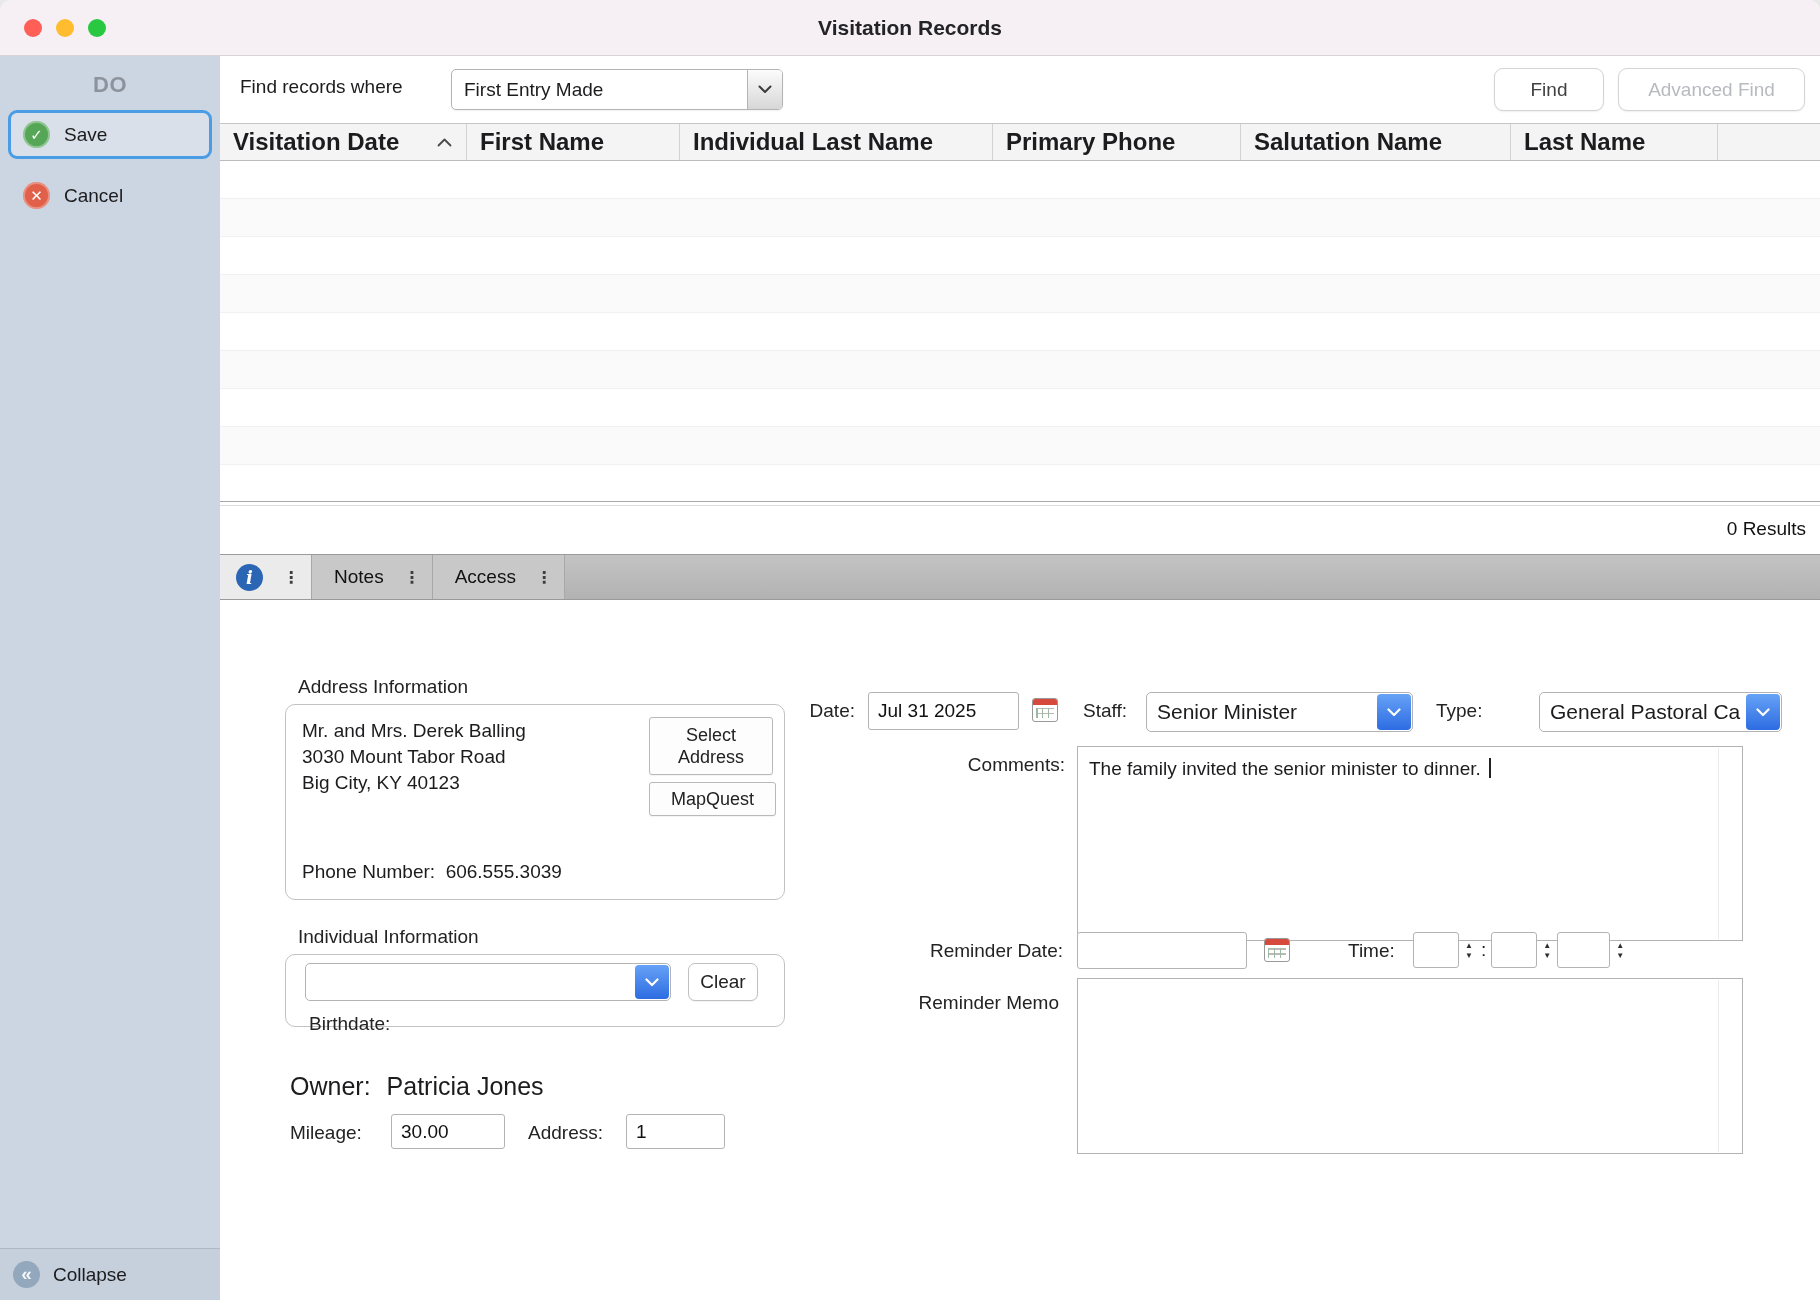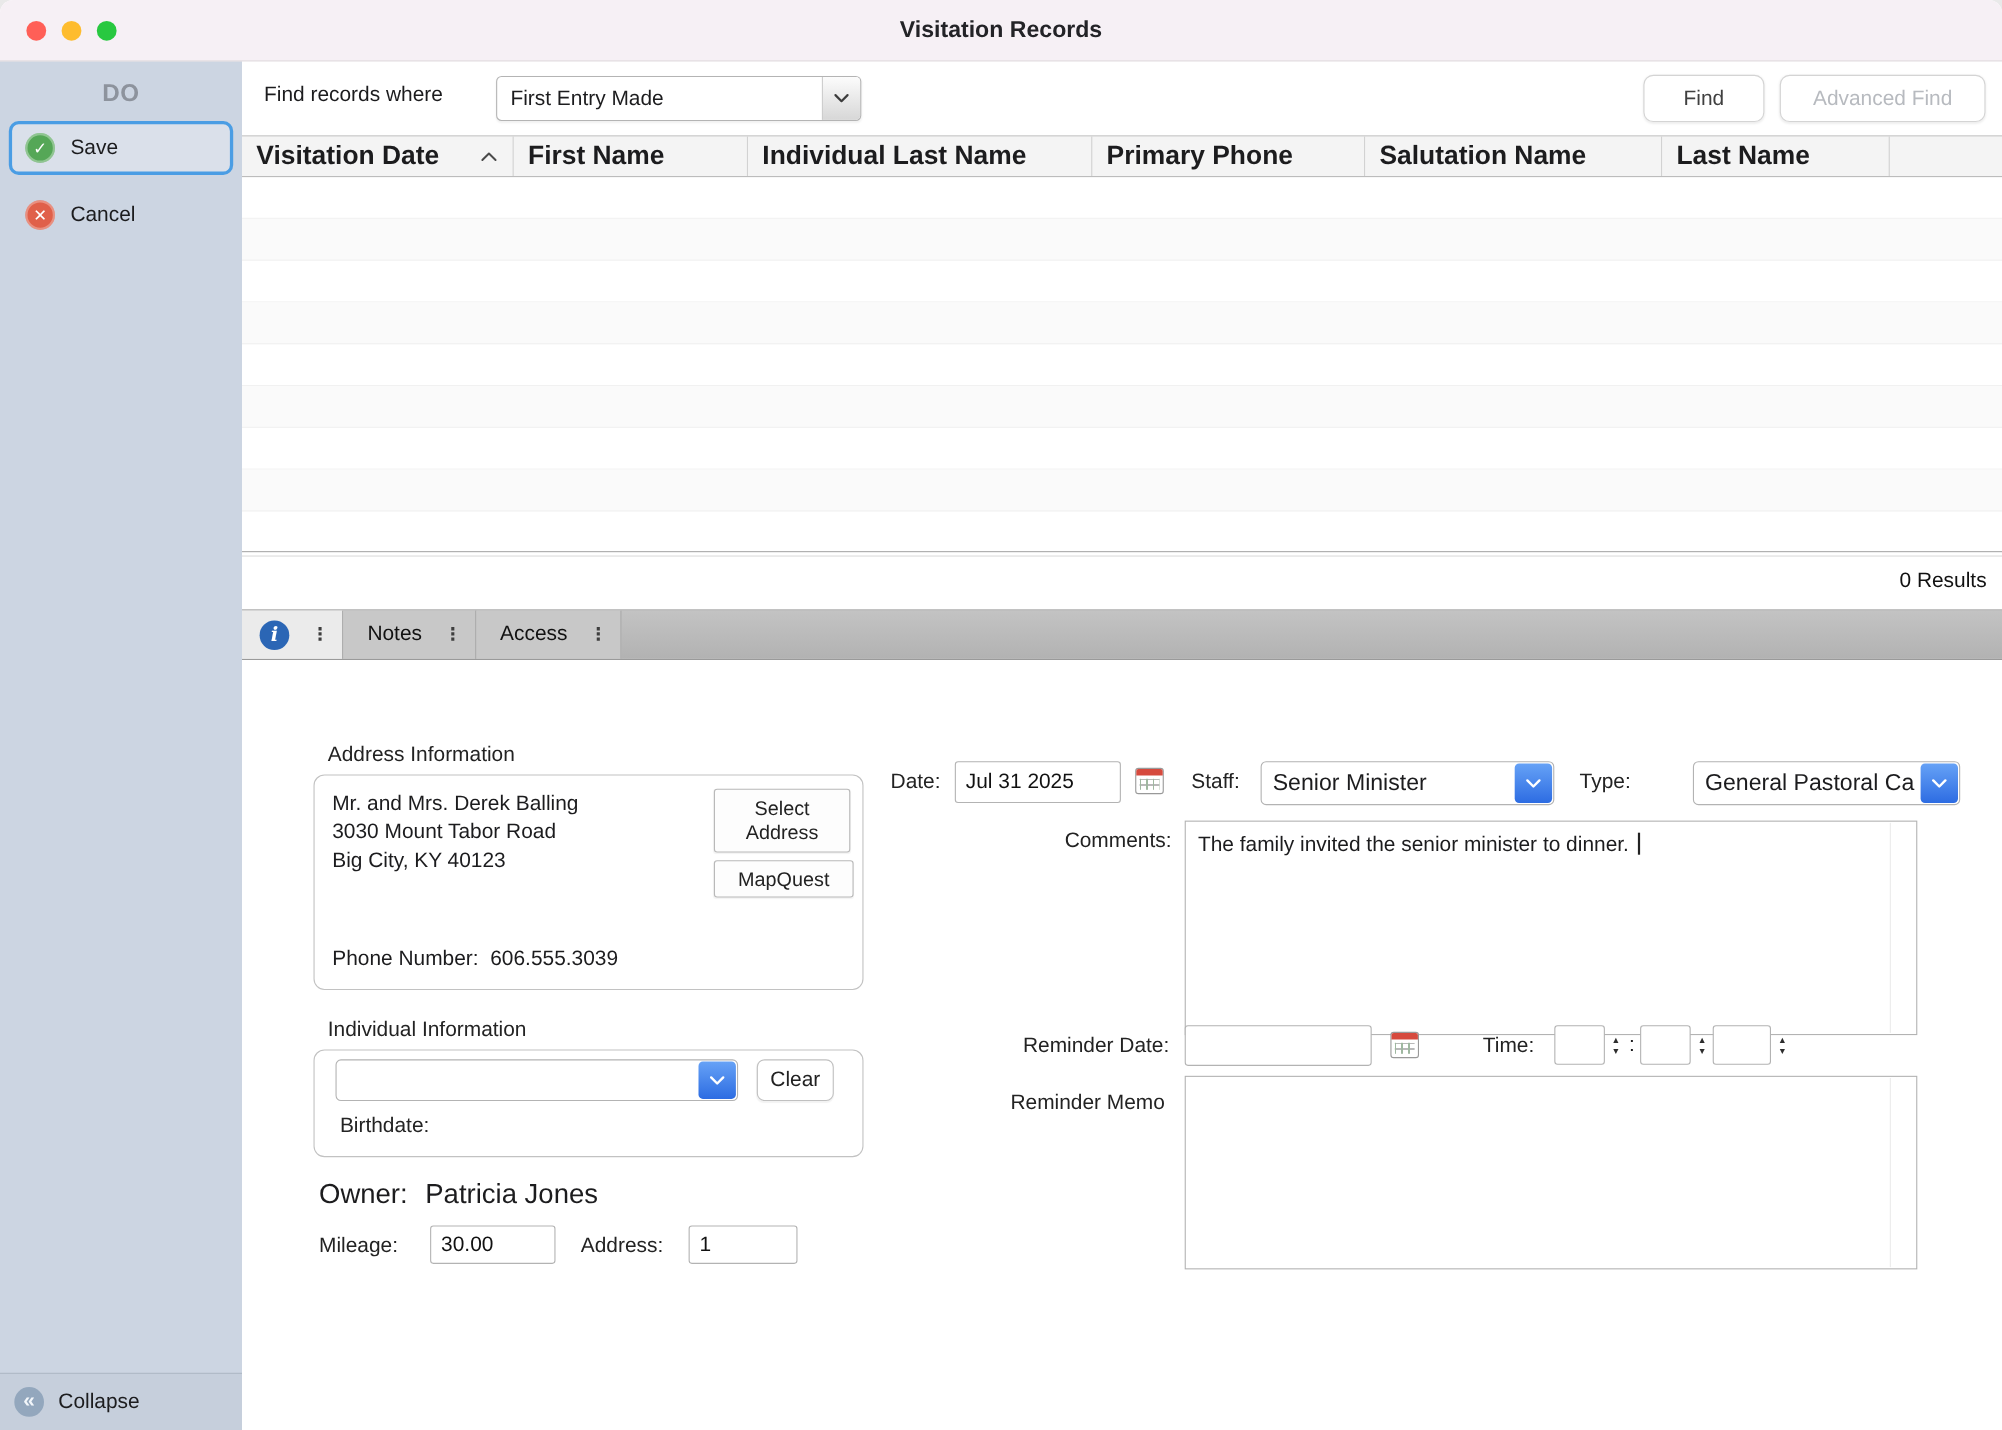--- a/index.html
+++ b/index.html
@@ -200,21 +200,21 @@
             <div>Big City, KY 40123</div>
           </div>
           <div class="phone-line">
             <span>Phone Number:</span>&nbsp;&nbsp;<span>606.555.3039</span>
           </div>
           <div class="sq-btn" style="left:363px; top:12px; width:124px; height:58px; padding:0 10px;">Select Address</div>
           <div class="sq-btn" style="left:363px; top:77px; width:127px; height:34px;">MapQuest</div>
         </div>
 
         <div class="flabel" style="left:78px; top:326px;">Individual Information</div>
-        <div class="box" style="left:65px; top:354px; width:500px; height:98px;">
+        <div class="box" style="left:65px; top:354px; width:500px; height:73px;">
           <div class="drop" style="left:19px; top:8px; width:366px; height:38px; position:absolute;">
             <span class="val"></span>
             <span class="blue-chev">
               <svg width="14" height="9" viewBox="0 0 14 9">
                   <path d="M1.5 1.5 L7 7 L12.5 1.5" fill="none" stroke="#fff" stroke-width="2.2" stroke-linecap="round" stroke-linejoin="round"></path>
                 </svg>
             </span>
           </div>
           <div class="clear-btn" style="left:402px; top:8px; width:70px; height:38px; position:absolute;">Clear</div>
           <div class="flabel" style="left:23px; top:58px;">Birthdate:</div>

